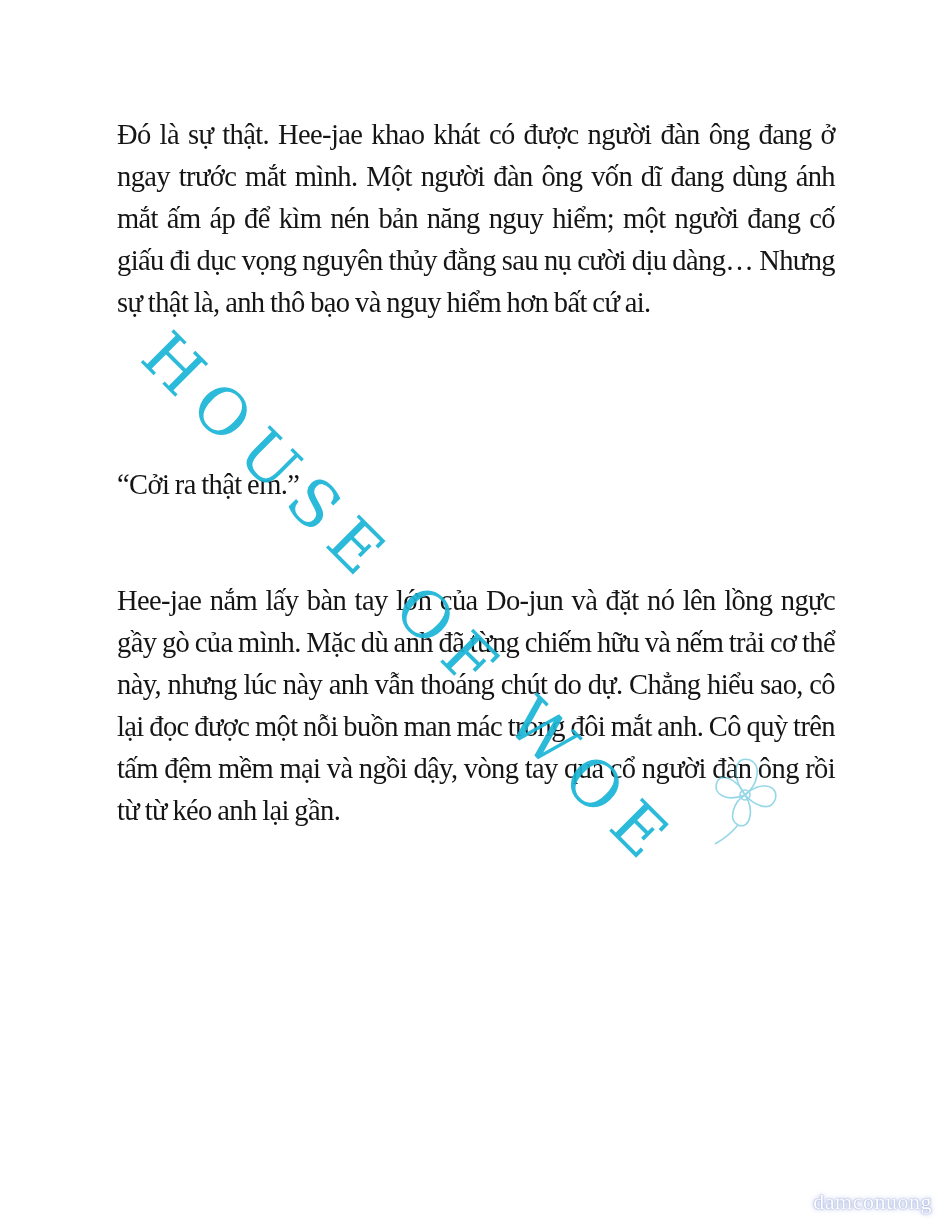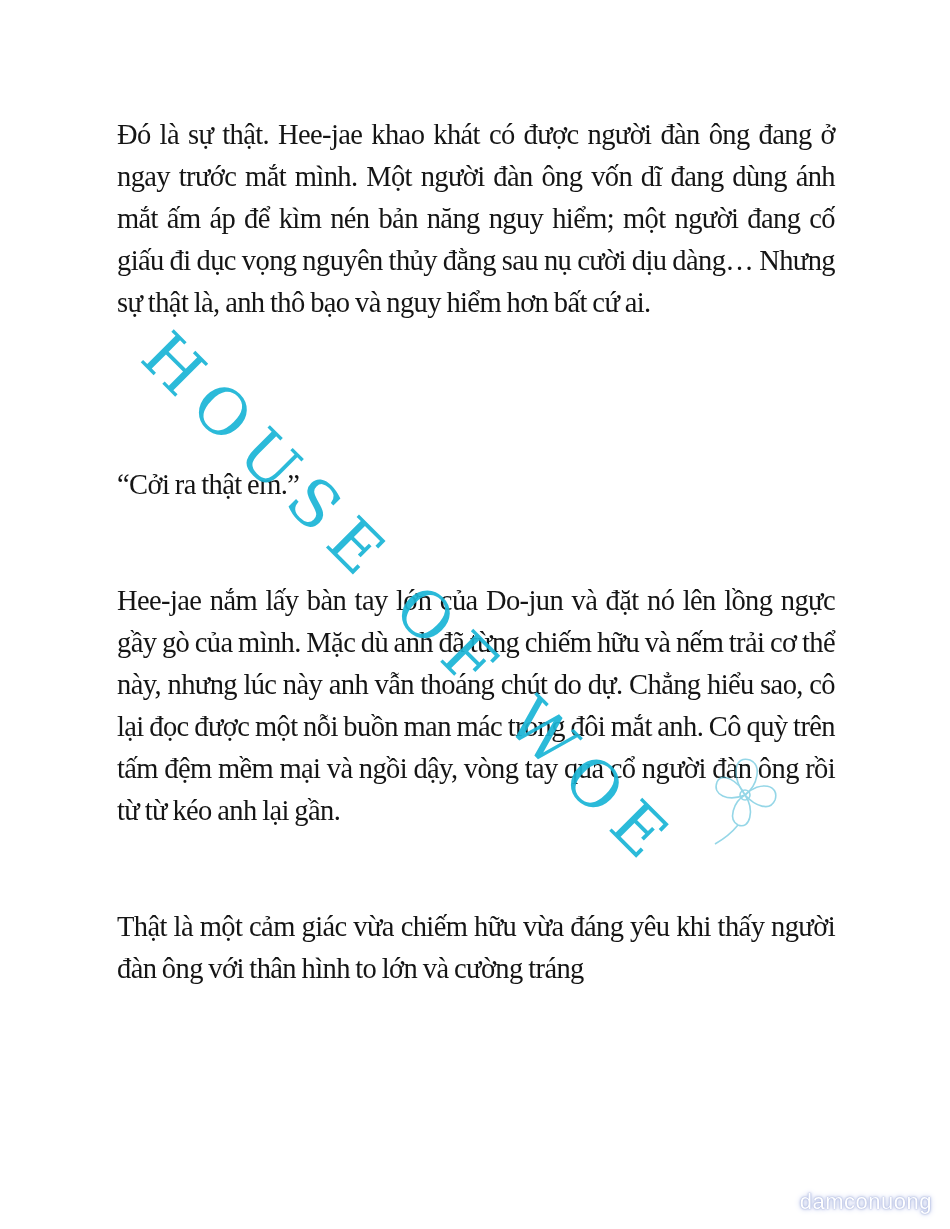--- a/index.html
+++ b/index.html
@@ -56,39 +56,38 @@
       top: 740px;
       width: 90px;
       height: 110px;
       opacity: 0.55;
       pointer-events: none;
     }
     .corner-mark {
       position: absolute;
       right: 18px;
       bottom: 14px;
-      font-family: Liberation Sans, sans-serif;
+      font-family: Liberation Serif, serif;
       font-size: 22px;
       color: #ffffff;
       letter-spacing: 0.5px;
       text-shadow: 0 0 3px #9aa8d8, 0 0 6px #b9c3ea, 0 0 1px #7f8fcc;
     }
   </style>
 </head>
 <body>
 
 <div class="page">
   <p class="para">Đó là sự thật. Hee-jae khao khát có được người đàn ông đang ở ngay trước mắt mình. Một người đàn ông vốn dĩ đang dùng ánh mắt ấm áp để kìm nén bản năng nguy hiểm; một người đang cố giấu đi dục vọng nguyên thủy đằng sau nụ cười dịu dàng… Nhưng sự thật là, anh thô bạo và nguy hiểm hơn bất cứ ai.</p>
   <div class="gap-lg"></div>
   <div class="gap-md"></div>
   <p class="para">“Cởi ra thật em.”</p>
   <div class="gap-md"></div>
   <p class="para">Hee-jae nắm lấy bàn tay lớn của Do-jun và đặt nó lên lồng ngực gầy gò của mình. Mặc dù anh đã từng chiếm hữu và nếm trải cơ thể này, nhưng lúc này anh vẫn thoáng chút do dự. Chẳng hiểu sao, cô lại đọc được một nỗi buồn man mác trong đôi mắt anh. Cô quỳ trên tấm đệm mềm mại và ngồi dậy, vòng tay qua cổ người đàn ông rồi từ từ kéo anh lại gần.</p>
   <div class="gap-xl"></div>
-  <p class="para">Thật là một cảm giác vừa chiếm hữu vừa đáng yêu khi thấy người đàn ông với thân hình to lớn và cường tráng</p>
 </div>
 
 <div class="watermark">HOUSE OF WOE</div>
 
 <svg class="flower" viewBox="0 0 90 110">
   <g fill="none" stroke="#3fb6d4" stroke-width="1.6">
     <path d="M45 55 C30 35, 35 15, 50 20 C62 25, 58 45, 45 55 Z"></path>
     <path d="M45 55 C60 40, 80 45, 75 60 C70 72, 55 66, 45 55 Z"></path>
     <path d="M45 55 C55 70, 50 90, 38 85 C28 80, 33 62, 45 55 Z"></path>
     <path d="M45 55 C28 62, 12 55, 17 42 C22 32, 38 40, 45 55 Z"></path>

